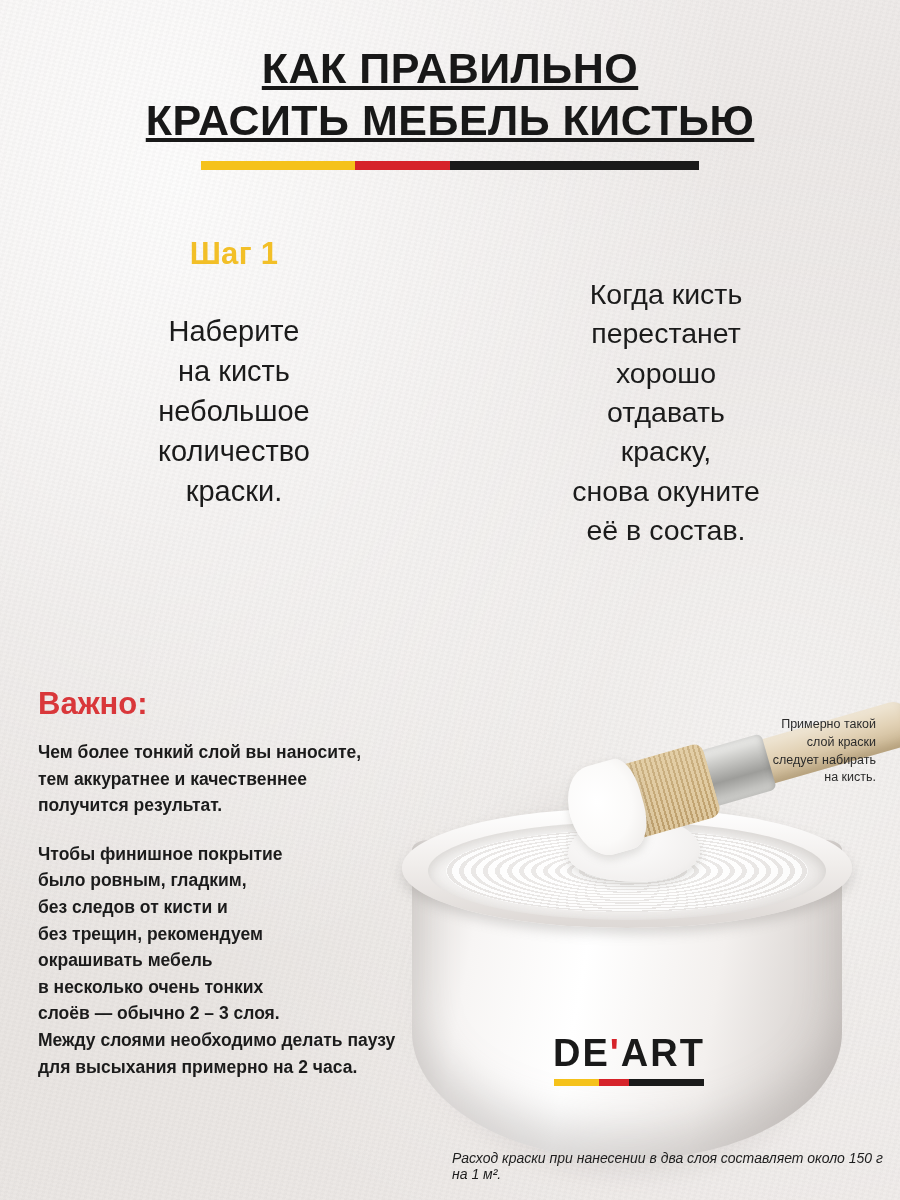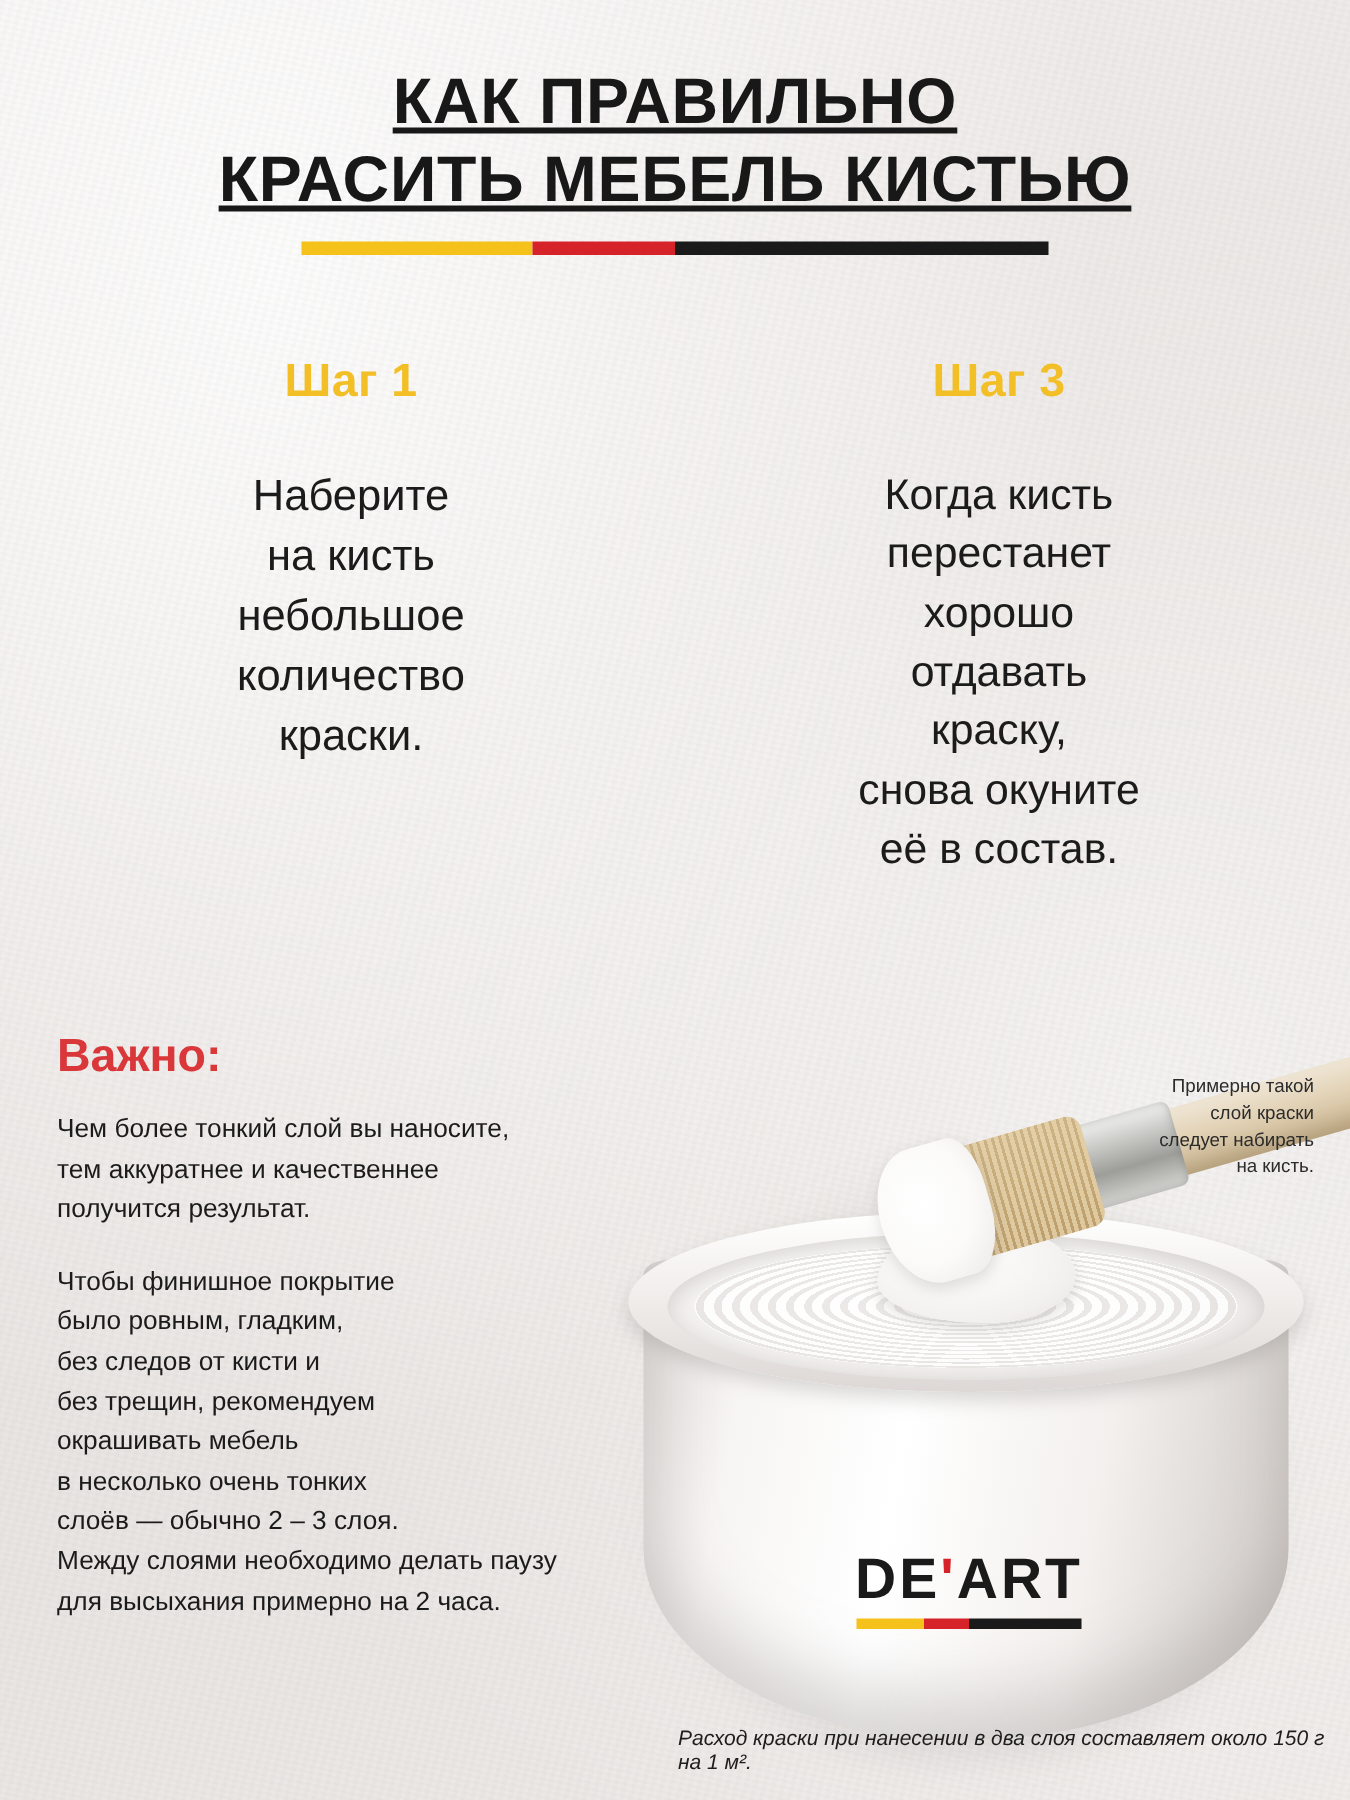--- a/index.html
+++ b/index.html
@@ -105,21 +105,21 @@
     z-index: 4;
   }
   .important-title {
     font-size: 31px;
     font-weight: bold;
     color: #d9373a;
     margin-bottom: 14px;
   }
   .important-p {
     font-size: 17.5px;
-    font-weight: normal;
+    font-weight: bold;
     color: #1b1b1b;
     line-height: 1.52;
     white-space: pre-line;
     margin: 17px 0 22px 0;
   }
   .important-p.second { margin-bottom: 0; }
 
   
   .brush-note {
     position: absolute;
@@ -143,21 +143,21 @@
     font-size: 14px;
     font-style: italic;
     color: #1d1d1d;
     text-align: left;
     z-index: 7;
   }
 
   
   .photo {
     position: absolute;
-    left: 393px;
+    left: 376px;
     top: 712px;
     width: 505px;
     height: 470px;
     z-index: 2;
   }
   .jar-shadow {
     position: absolute;
     left: 18px;
     top: 42px;
     width: 470px;
@@ -314,21 +314,20 @@
   <div class="steps">
     <div class="step s1">
       <div class="step-title">Шаг 1</div>
       <div class="step-text">Наберите
 на кисть
 небольшое
 количество
 краски.</div>
     </div>
     <div class="step s3">
-      <div class="step-title">Шаг 3</div>
       <div class="step-text">Когда кисть
 перестанет
 хорошо
 отдавать
 краску,
 снова окуните
 её в состав.</div>
     </div>
   </div>
 

